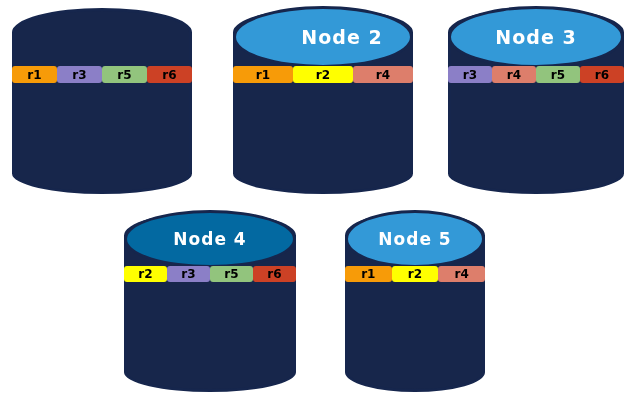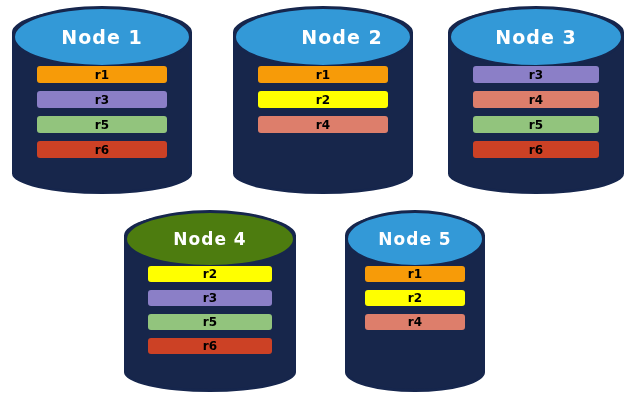--- a/index.html
+++ b/index.html
@@ -55,21 +55,21 @@
     white-space: nowrap;
     font-family: "DejaVu Sans", sans-serif;
   }
 
   
   .records {
     position: absolute;
     left: 0;
     width: 100%;
     display: flex;
-    flex-direction: column;
+    flex-direction: row;
     align-items: center;
   }
   .record {
     box-sizing: border-box;
     display: flex;
     align-items: center;
     justify-content: center;
     color: #000000;
     font-weight: bold;
     border-radius: 3px;
@@ -87,23 +87,20 @@
   .row-bot .cyl-title   { font-size: 17px; }
   .row-bot .records     { top: 54px; }
   .row-bot .record      { width: 72%; height: 16px; font-size: 12px; margin-bottom: 8px; }
 </style>
 </head>
 <body>
 
 <div id="diagram" style="background: rgb(255, 255, 255);">
     <div class="node row-top" style="left: 12px; top: 8px; width: 180px; height: 186px;">
       <div class="cyl-body" style="background: rgb(23, 38, 75); border-color: rgb(22, 38, 77);"></div>
-      <div class="cyl-top" style="background: rgb(51, 153, 215); border-color: rgb(22, 38, 77);">
-        <div class="cyl-title" style="color: rgb(255, 255, 255);">Node  1</div>
-      </div>
       <div class="records">
         <div class="record" style="background: rgb(247, 155, 8); color: rgb(0, 0, 0);">r1</div>
         <div class="record" style="background: rgb(139, 127, 199); color: rgb(0, 0, 0);">r3</div>
         <div class="record" style="background: rgb(146, 196, 125); color: rgb(0, 0, 0);">r5</div>
         <div class="record" style="background: rgb(204, 65, 37); color: rgb(0, 0, 0);">r6</div>
       </div>
     </div>
     <div class="node row-top" style="left: 233px; top: 8px; width: 180px; height: 186px;">
       <div class="cyl-body" style="background: rgb(23, 38, 75); border-color: rgb(22, 38, 77);"></div>
       <div class="cyl-top" style="background: rgb(51, 153, 215); border-color: rgb(22, 38, 77);">
@@ -122,21 +119,21 @@
       </div>
       <div class="records">
         <div class="record" style="background: rgb(139, 127, 199); color: rgb(0, 0, 0);">r3</div>
         <div class="record" style="background: rgb(221, 126, 107); color: rgb(0, 0, 0);">r4</div>
         <div class="record" style="background: rgb(146, 196, 125); color: rgb(0, 0, 0);">r5</div>
         <div class="record" style="background: rgb(204, 65, 37); color: rgb(0, 0, 0);">r6</div>
       </div>
     </div>
     <div class="node row-bot" style="left: 124px; top: 212px; width: 172px; height: 180px;">
       <div class="cyl-body" style="background: rgb(23, 38, 75); border-color: rgb(22, 38, 77);"></div>
-      <div class="cyl-top" style="background: #4d7c0f; border-color: rgb(22, 38, 77);">
+      <div class="cyl-top" style="background: #0369a1; border-color: rgb(22, 38, 77);">
         <div class="cyl-title" style="color: rgb(255, 255, 255);">Node  4</div>
       </div>
       <div class="records">
         <div class="record" style="background: rgb(255, 255, 0); color: rgb(0, 0, 0);">r2</div>
         <div class="record" style="background: rgb(139, 127, 199); color: rgb(0, 0, 0);">r3</div>
         <div class="record" style="background: rgb(146, 196, 125); color: rgb(0, 0, 0);">r5</div>
         <div class="record" style="background: rgb(204, 65, 37); color: rgb(0, 0, 0);">r6</div>
       </div>
     </div>
     <div class="node row-bot" style="left: 345px; top: 212px; width: 140px; height: 180px;">

